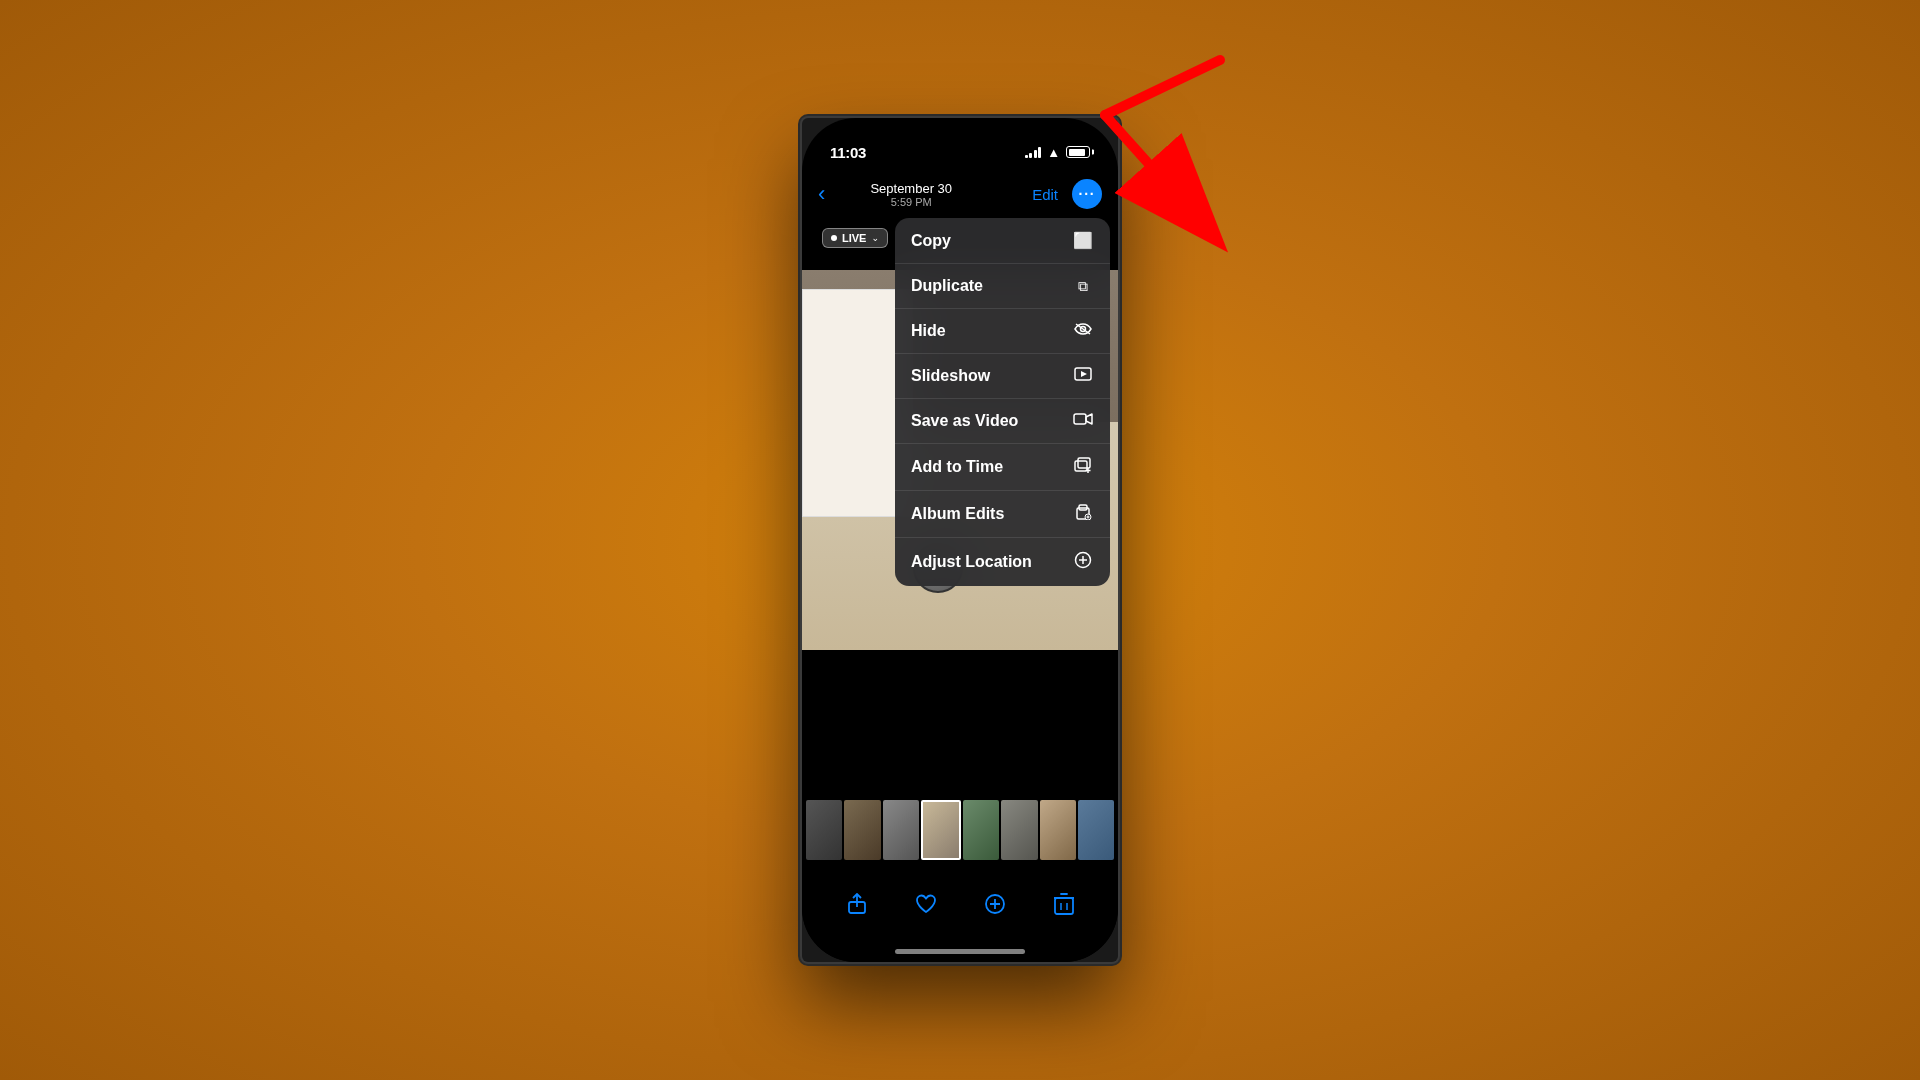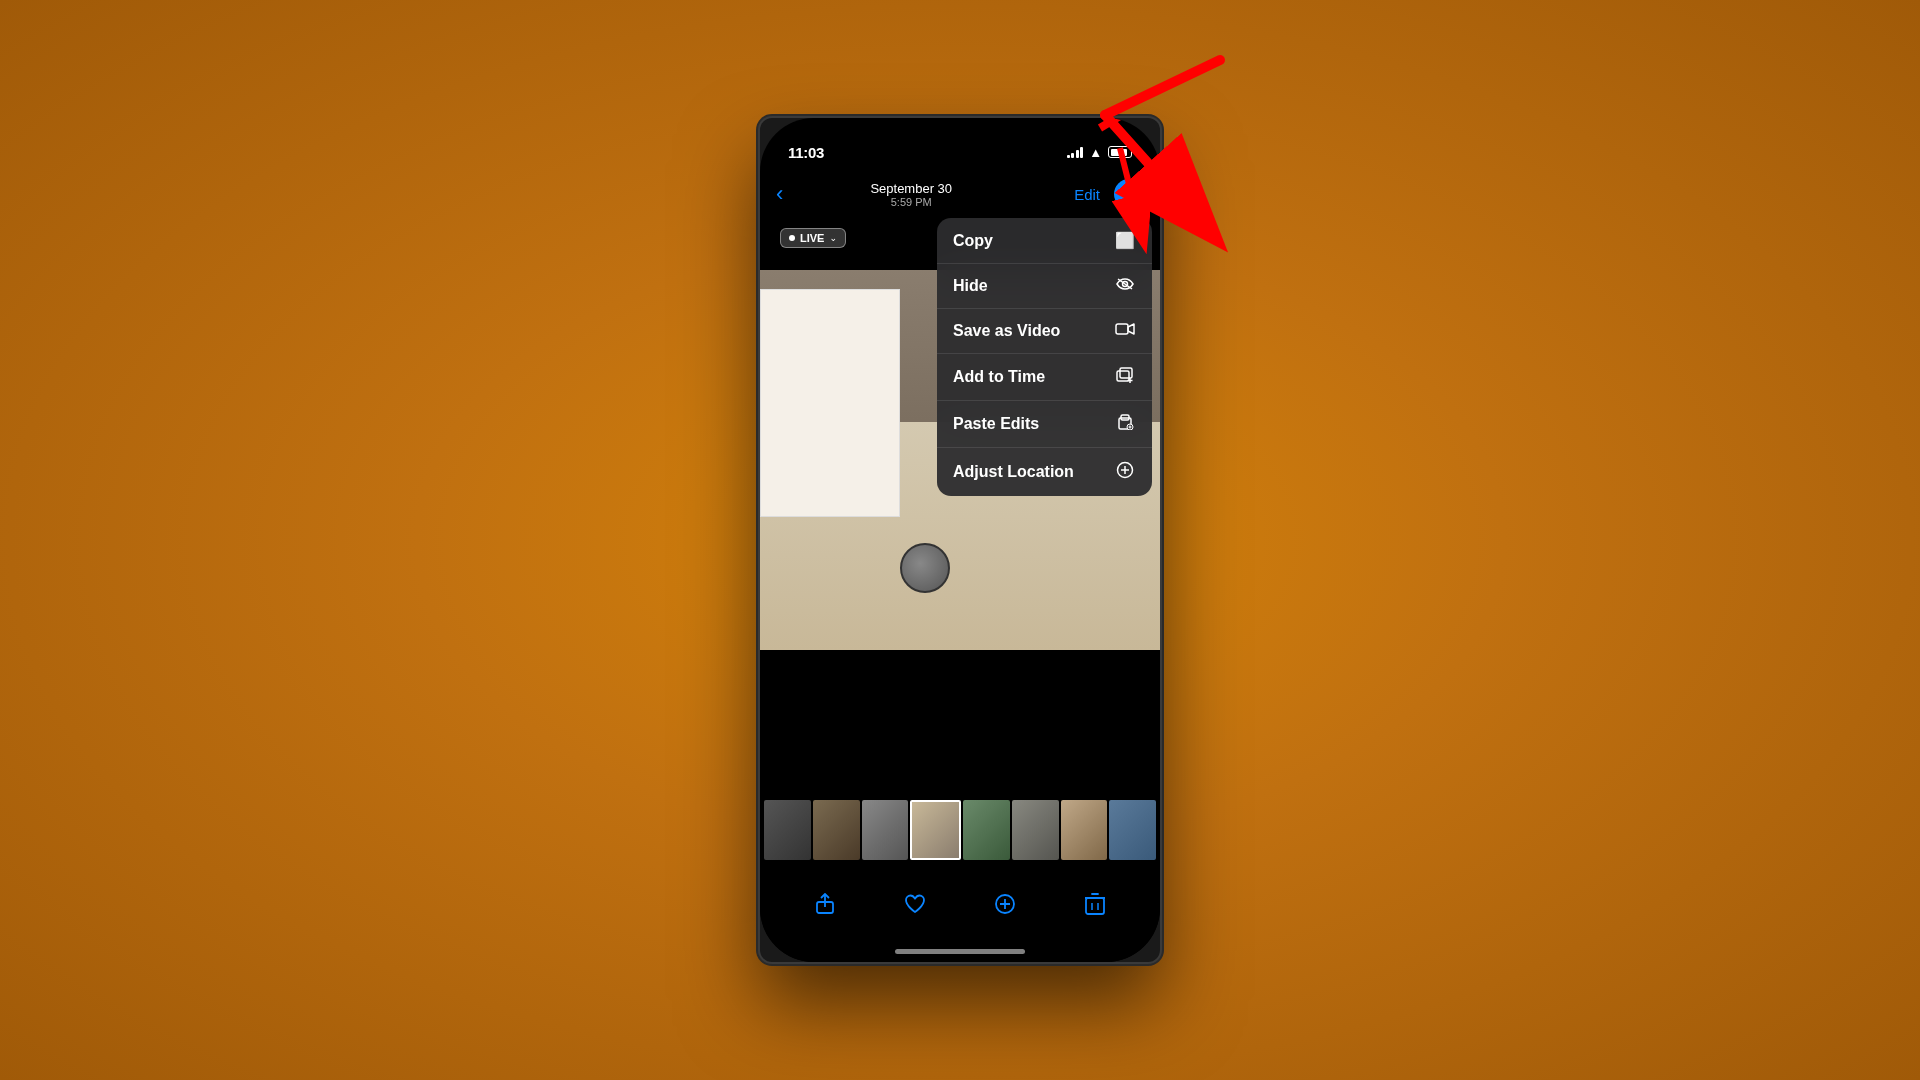--- a/index.html
+++ b/index.html
@@ -9,24 +9,24 @@
       background: radial-gradient(ellipse at center, #d4820a 0%, #c07010 40%, #a05a08 100%);
       display: flex;
       align-items: center;
       justify-content: center;
       font-family: -apple-system, 'SF Pro Display', 'Helvetica Neue', Arial, sans-serif;
       overflow: hidden;
     }
 
     
     .phone {
-      width: 400px;
+      width: 316px;
       height: 844px;
       background: #1a1a1a;
-      border-radius: 12px;
+      border-radius: 6px;
       position: relative;
       box-shadow:
         0 0 0 2px #3a3a3a,
         0 0 0 4px #2a2a2a,
         0 40px 80px rgba(0,0,0,0.6);
       overflow: hidden;
     }
 
     
     .phone::before {
@@ -473,32 +473,45 @@
       <span class="live-chevron">⌄</span>
     </div>
 
     <div class="dropdown-menu">
 
       <div class="menu-item">
         <span class="menu-label">Copy</span>
         <span class="menu-icon">⬜</span>
       </div>
 
+      <div class="menu-item">
+        <span class="menu-label">Duplicate</span>
+        <span class="menu-icon" style="font-size:14px">⧉</span>
+      </div>
 
       <div class="menu-item">
         <span class="menu-label">Hide</span>
         <span class="menu-icon">
           <svg width="18" height="14" viewBox="0 0 18 14" fill="none">
             <path d="M1 7C1 7 4 2 9 2C14 2 17 7 17 7C17 7 14 12 9 12C4 12 1 7 1 7Z" stroke="white" stroke-width="1.5" fill="none"></path>
             <circle cx="9" cy="7" r="2.5" stroke="white" stroke-width="1.5" fill="none"></circle>
             <line x1="2" y1="2" x2="16" y2="12" stroke="white" stroke-width="1.5"></line>
           </svg>
         </span>
       </div>
 
+      <div class="menu-item">
+        <span class="menu-label">Slideshow</span>
+        <span class="menu-icon">
+          <svg width="18" height="14" viewBox="0 0 18 14" fill="none">
+            <rect x="1" y="1" width="16" height="12" rx="2" stroke="white" stroke-width="1.5" fill="none"></rect>
+            <polygon points="7,4 7,10 13,7" fill="white"></polygon>
+          </svg>
+        </span>
+      </div>
 
       <div class="menu-item">
         <span class="menu-label">Save as Video</span>
         <span class="menu-icon">
           <svg width="20" height="14" viewBox="0 0 20 14" fill="none">
             <rect x="1" y="2" width="12" height="10" rx="2" stroke="white" stroke-width="1.5" fill="none"></rect>
             <polygon points="13,5 19,2 19,12 13,9" stroke="white" stroke-width="1.5" fill="none" stroke-linejoin="round"></polygon>
           </svg>
         </span>
       </div>
@@ -509,21 +522,21 @@
           <svg width="18" height="16" viewBox="0 0 18 16" fill="none">
             <rect x="1" y="4" width="12" height="10" rx="1.5" stroke="white" stroke-width="1.5" fill="none"></rect>
             <rect x="4" y="1" width="12" height="10" rx="1.5" stroke="white" stroke-width="1.5" fill="none"></rect>
             <line x1="14" y1="11" x2="14" y2="16" stroke="white" stroke-width="1.5"></line>
             <line x1="11.5" y1="13.5" x2="16.5" y2="13.5" stroke="white" stroke-width="1.5"></line>
           </svg>
         </span>
       </div>
 
       <div class="menu-item">
-        <span class="menu-label">Paste Edits</span>
+        <span class="menu-label">Album Edits</span>
         <span class="menu-icon">
           <svg width="18" height="16" viewBox="0 0 18 16" fill="none">
             <rect x="3" y="4" width="12" height="11" rx="1.5" stroke="white" stroke-width="1.5" fill="none"></rect>
             <rect x="5" y="1" width="8" height="5" rx="1.5" stroke="white" stroke-width="1.5" fill="none"></rect>
             <circle cx="14" cy="13" r="3" fill="#3a3a3c" stroke="white" stroke-width="1"></circle>
             <line x1="14" y1="11.5" x2="14" y2="14.5" stroke="white" stroke-width="1.2"></line>
             <line x1="12.5" y1="13" x2="15.5" y2="13" stroke="white" stroke-width="1.2"></line>
           </svg>
         </span>
       </div>

